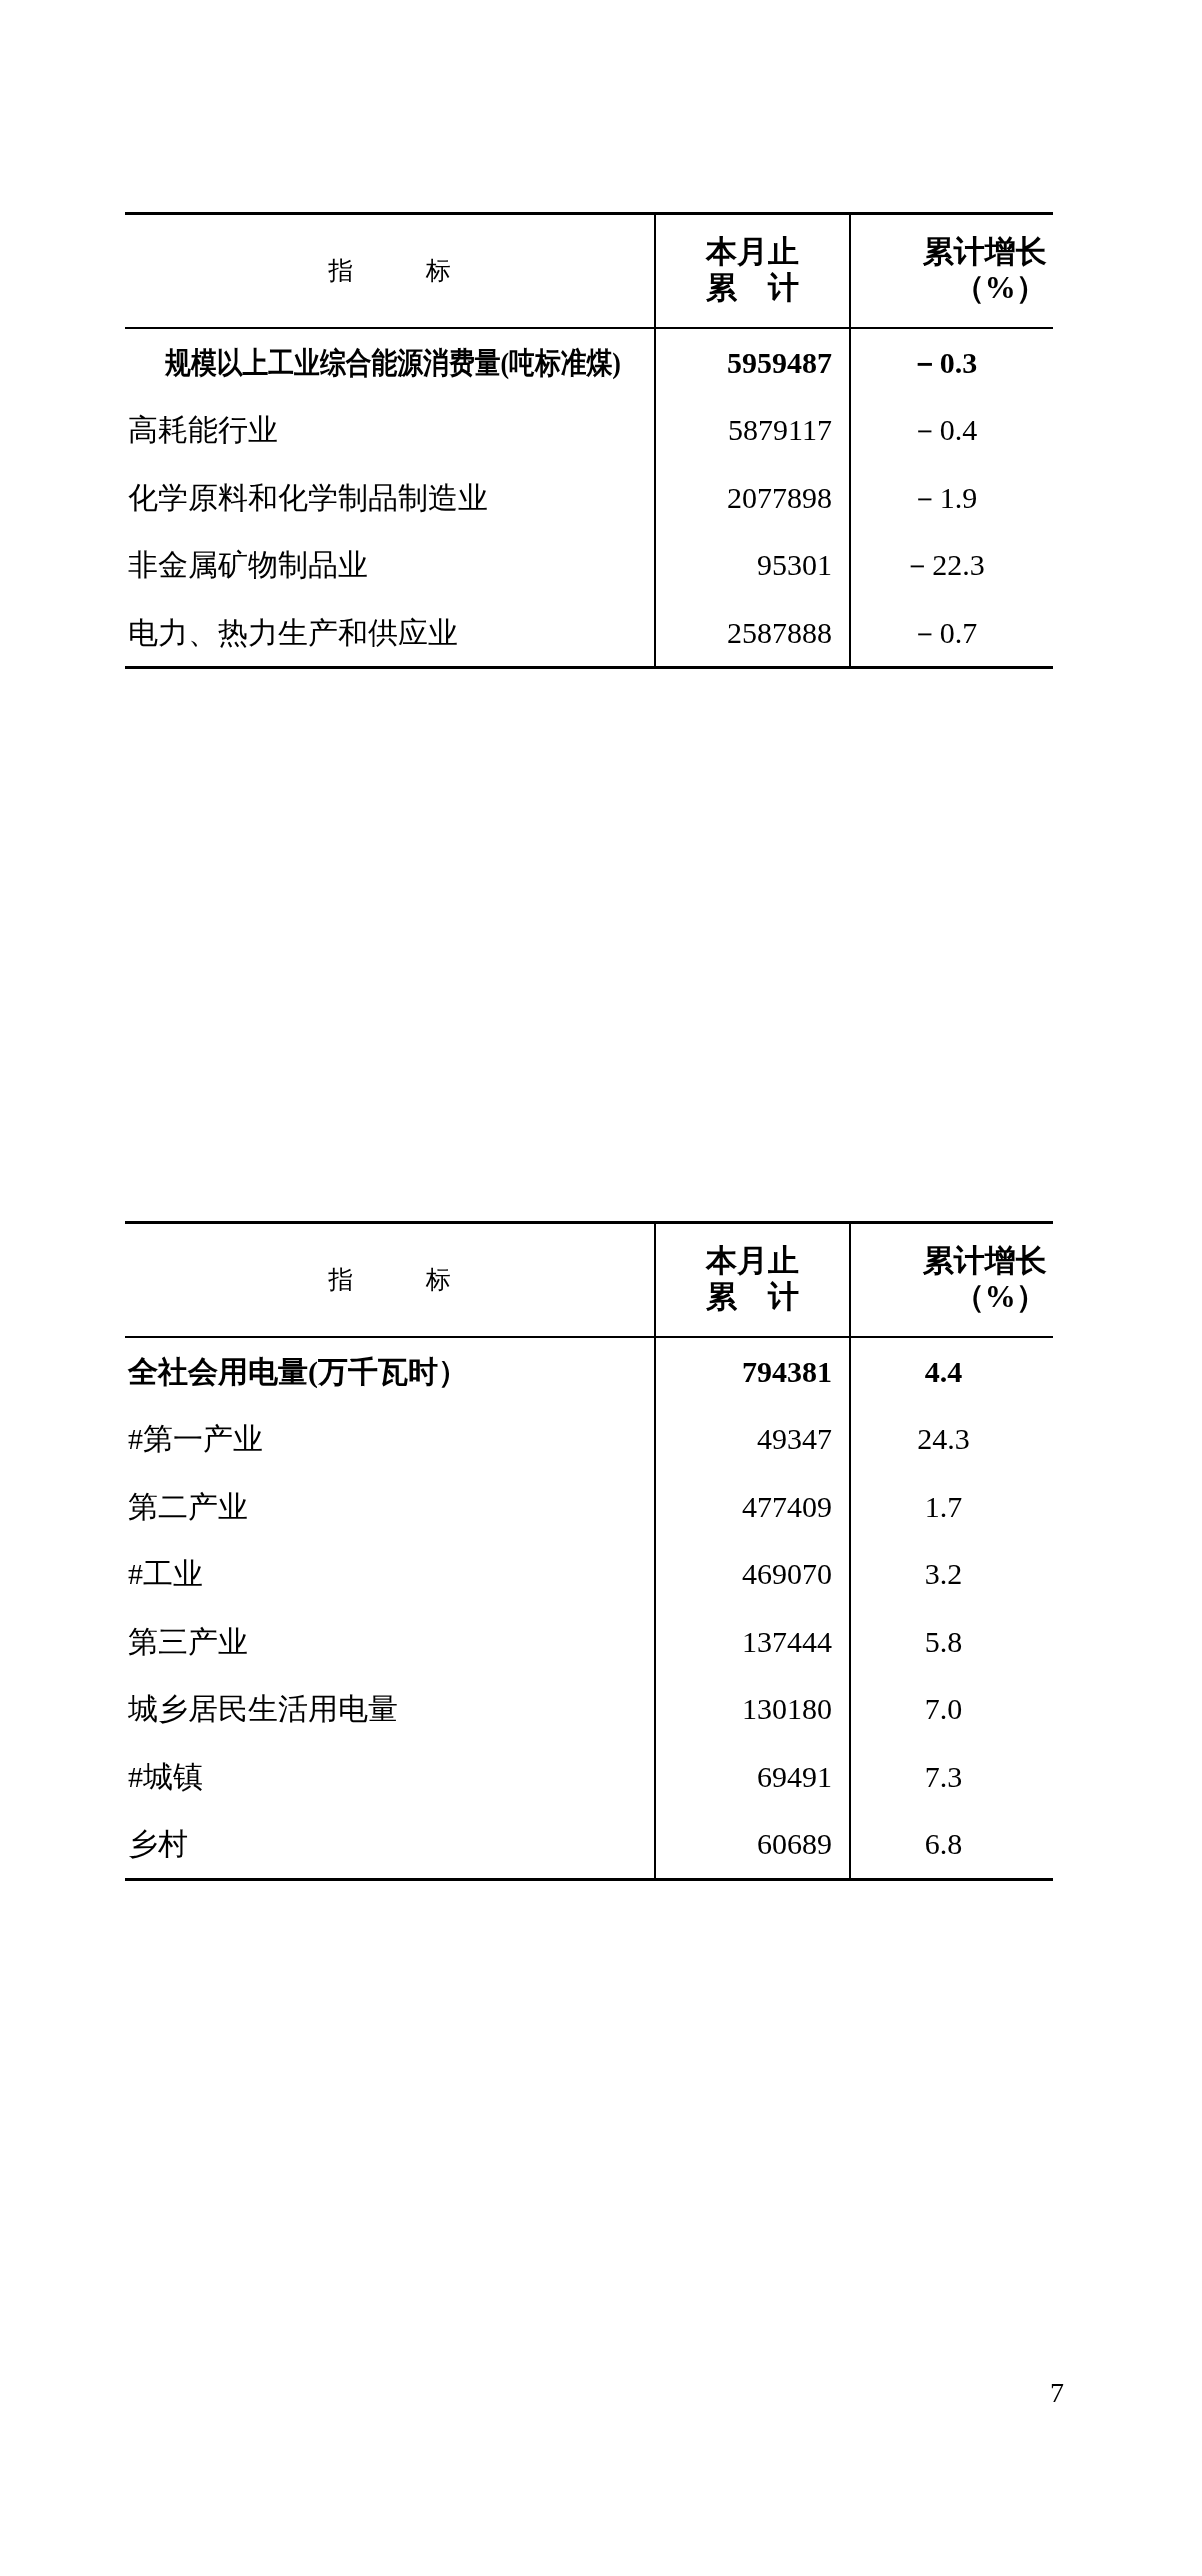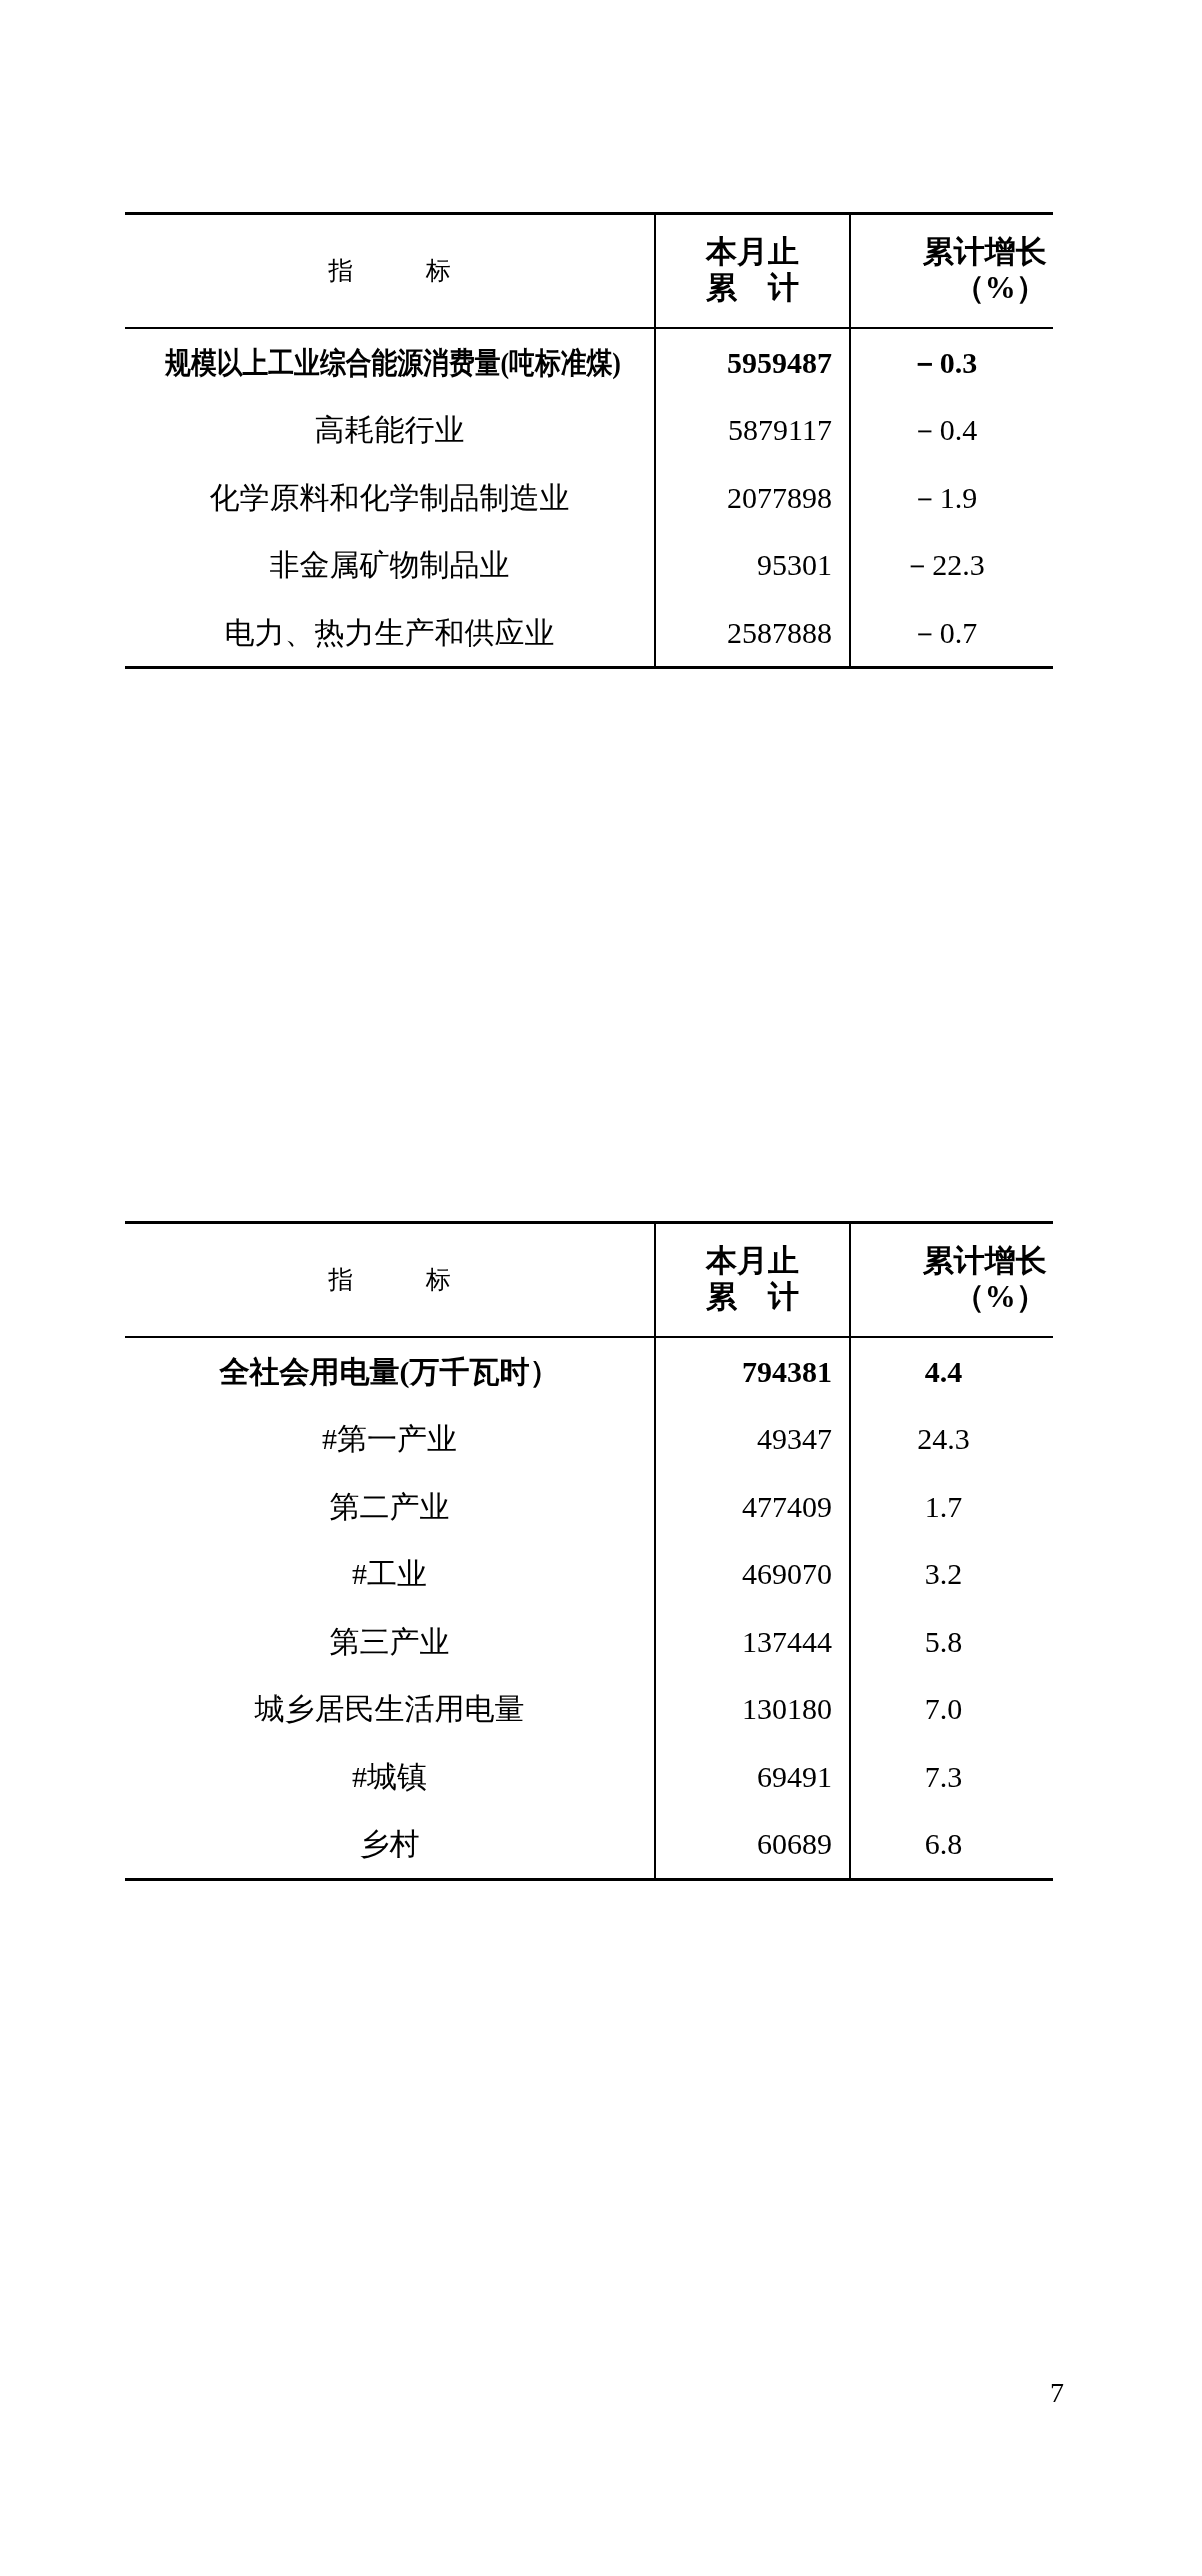--- a/index.html
+++ b/index.html
@@ -83,21 +83,20 @@
     text-align: right;
   }
 
   tbody td {
     font-size: 30px;
     line-height: 1.25;
     padding: 15px 3.1px 15px 3.1px;
     vertical-align: middle;
   }
   td.cell-label {
-    text-align: center;
   }
   td.cell-value {
     text-align: right;
     padding-right: 17px;
     border-left: 2.3px solid #000;
     padding-left: 24px;
   }
   td.cell-growth {
     text-align: center;
     padding-right: 20px;

